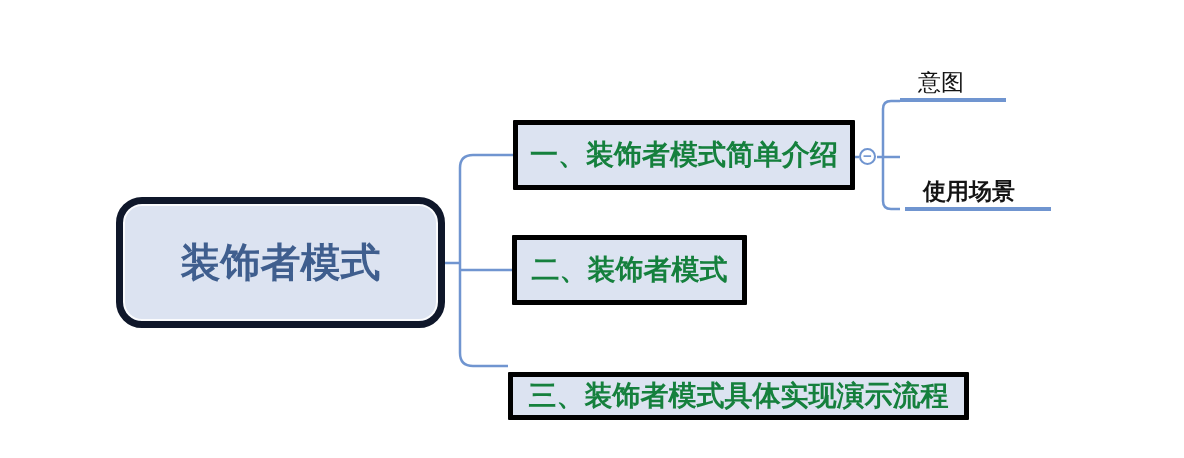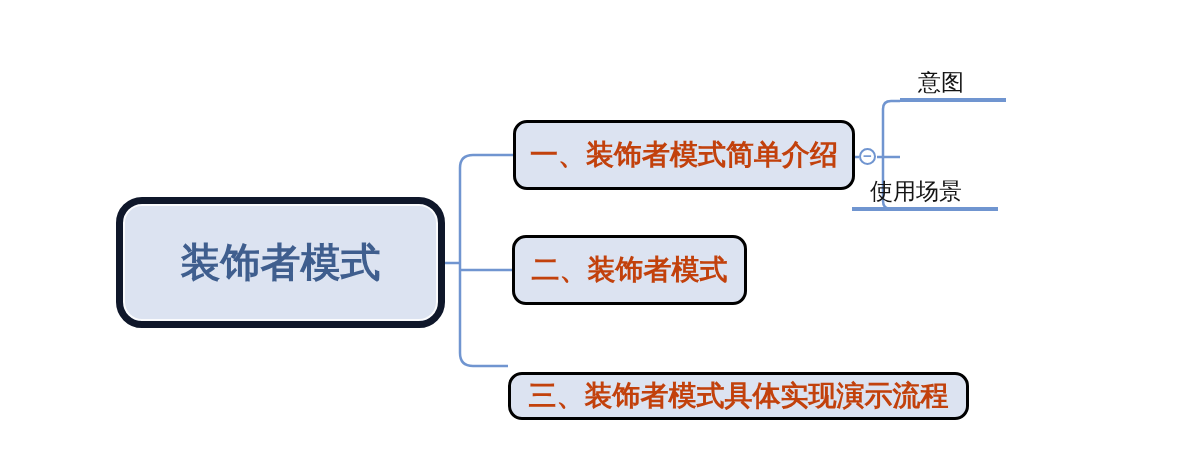--- a/index.html
+++ b/index.html
@@ -14,22 +14,22 @@
     display:flex; align-items:center; justify-content:center;
     background:#dce3f1; font-weight:bold; white-space:nowrap;
     cursor:default;
   }
   .root-node {
     border:7px solid #0f172a; border-radius:26px;
     font-size:40px; color:#3f5e8e;
     box-shadow: inset 0 0 0 2px rgba(255,255,255,0.85);
   }
   .branch-node {
-    border:3px solid #000000; border-radius:14px;
-    font-size:28px; color:#c2410c;
+    border:5px solid #000000; border-radius:1px;
+    font-size:28px; color:#15803d;
   }
 
   .subtopic {
     position:absolute; box-sizing:content-box; height:30px; line-height:28px;
     border-bottom:4px solid #7095d0; padding-left:18px;
     font-size:23px; color:#141414; white-space:nowrap; cursor:default;
   }
 
   .toggle {
     position:absolute; left:859px; top:148px; width:17px; height:17px;
@@ -78,17 +78,17 @@
 
   <div class="toggle">
     <span>−</span>
   </div>
 
   <div class="subtopic" style="left:900px; top:68px; width:88px;">
     <span>意图</span>
   </div>
 
 
-  <div class="subtopic" style="left:852px; top:177px; width:128px;">
+  <div class="subtopic" style="left:905px; top:177px; width:128px;font-weight:bold;">
     <span>使用场景</span>
   </div>
 
 </div>
 
 </body></html>

